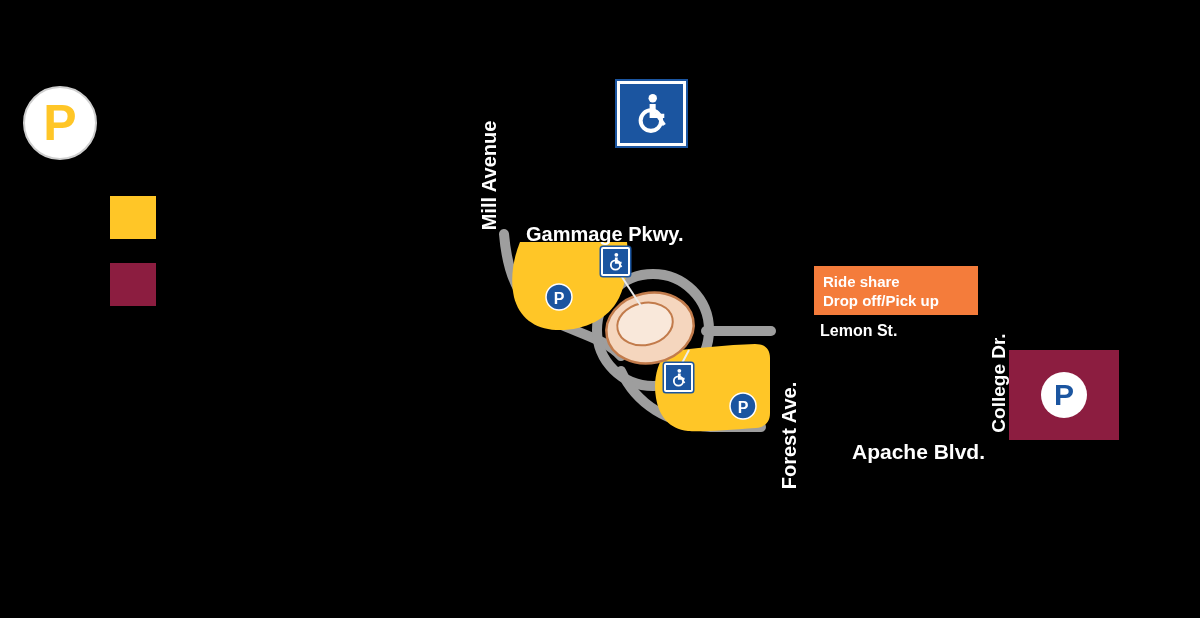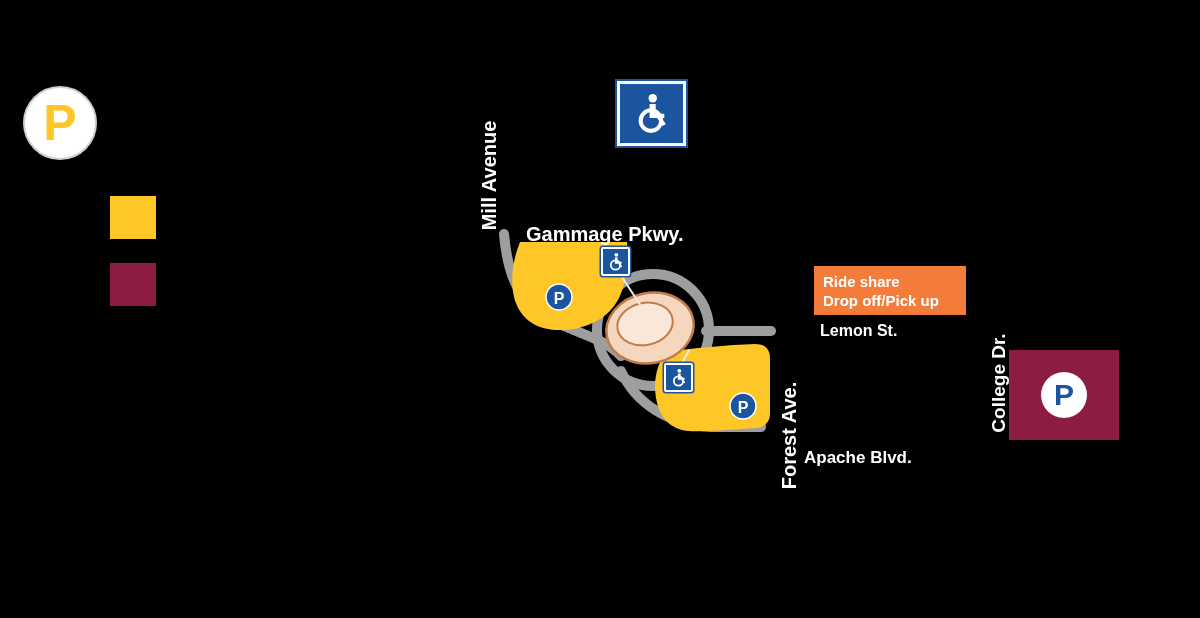--- a/index.html
+++ b/index.html
@@ -32,27 +32,27 @@
   }
   .acc-large  { left:617px; top:81px; width:69px; height:65px; }
   .acc-small  { border-width:2px; box-shadow:0 0 0 1.5px #1B55A0; border-radius:2px; }
   .acc-small-1 { left:601px; top:247px; width:29px; height:29px; }
   .acc-small-2 { left:664px; top:363px; width:29px; height:29px; }
 
   
   .lbl-mill    { left:419px; top:164px; width:140px; font-size:20px; }
   .lbl-gammage { left:526px; top:211px; font-size:20px;margin-top:12px; }
   .lbl-lemon   { left:820px; top:322px; font-size:16px; }
-  .lbl-apache  { left:804px; top:440px; font-size:17px;margin-top:8px; }
+  .lbl-apache  { left:852px; top:440px; font-size:21px; }
   .lbl-forest  { left:722px; top:424px; width:134px; font-size:20px; }
   .lbl-college { left:941px; top:372px; width:116px; font-size:19px; }
 
   
   .ride-box {
-    left:814px; top:266px; width:152px; height:49px;
+    left:814px; top:266px; width:164px; height:49px;
     background:#F47C3B; color:#fff; font-weight:bold; font-size:15px;
     padding:7px 0 0 9px; line-height:1.25;
   }
 
   
   .structure-box {
     left:1009px; top:350px; width:110px; height:90px;
     background:#8C1D40; display:flex; align-items:center; justify-content:center;
   }
   .structure-p {

